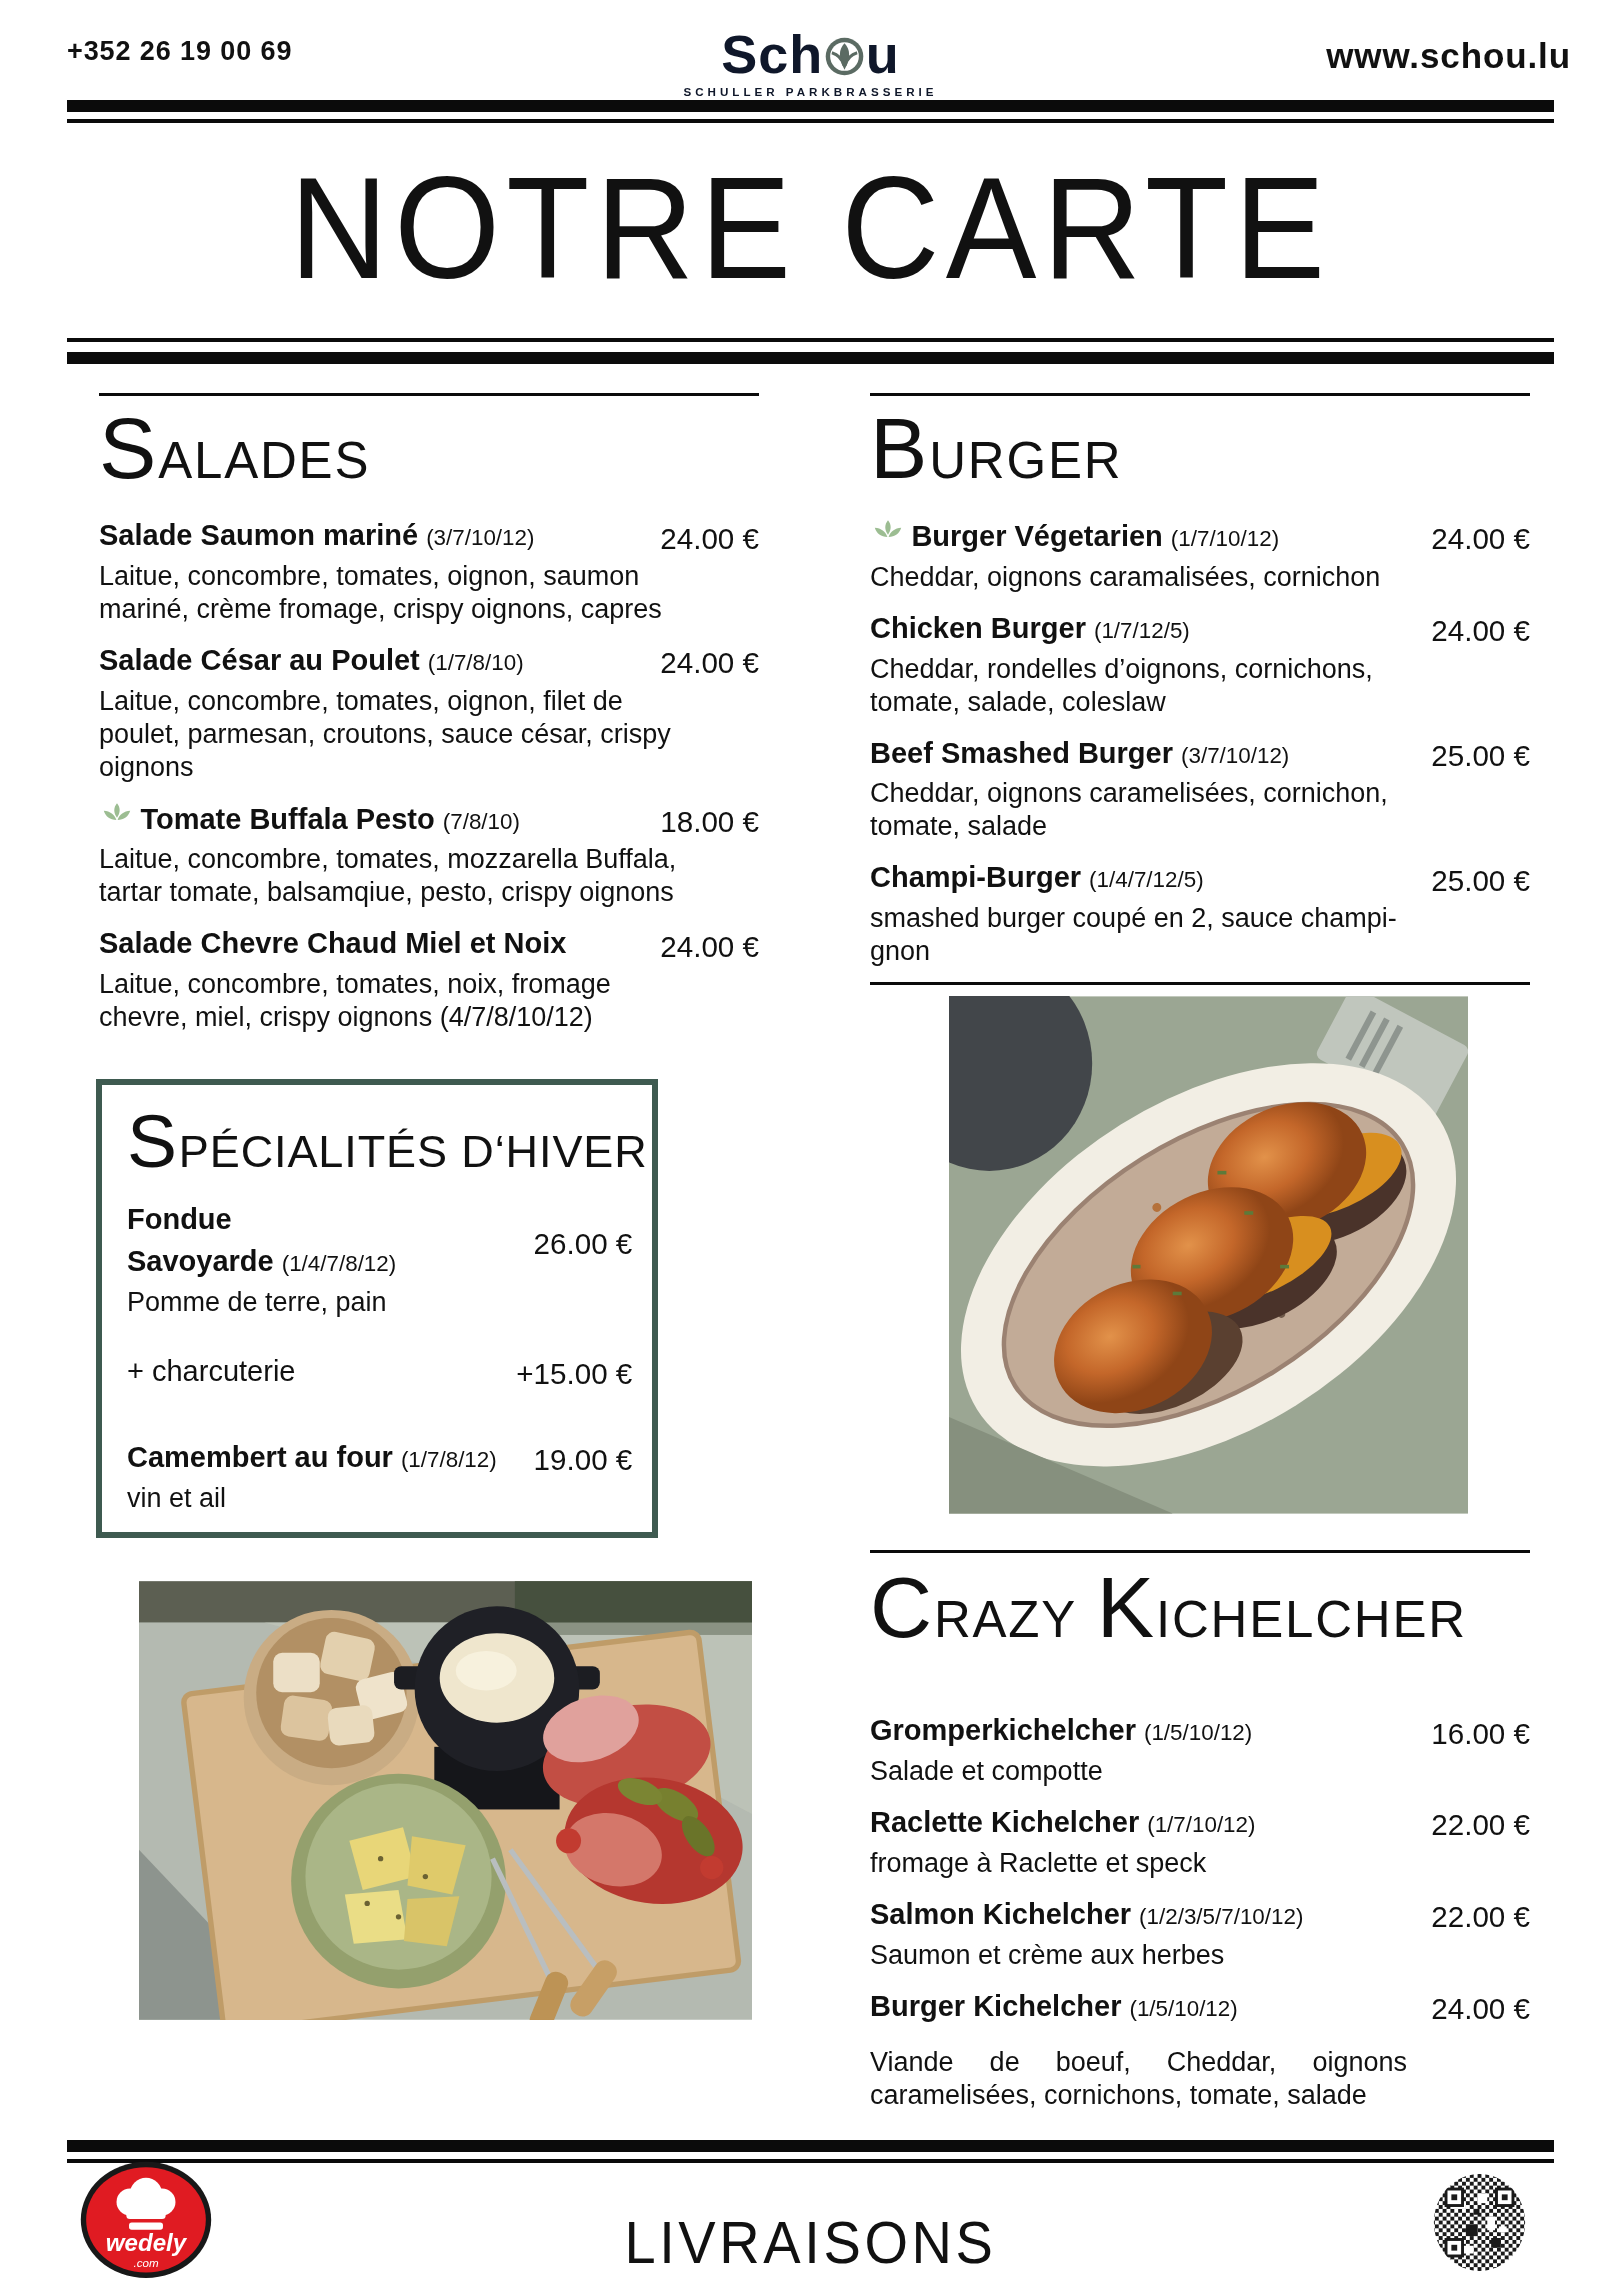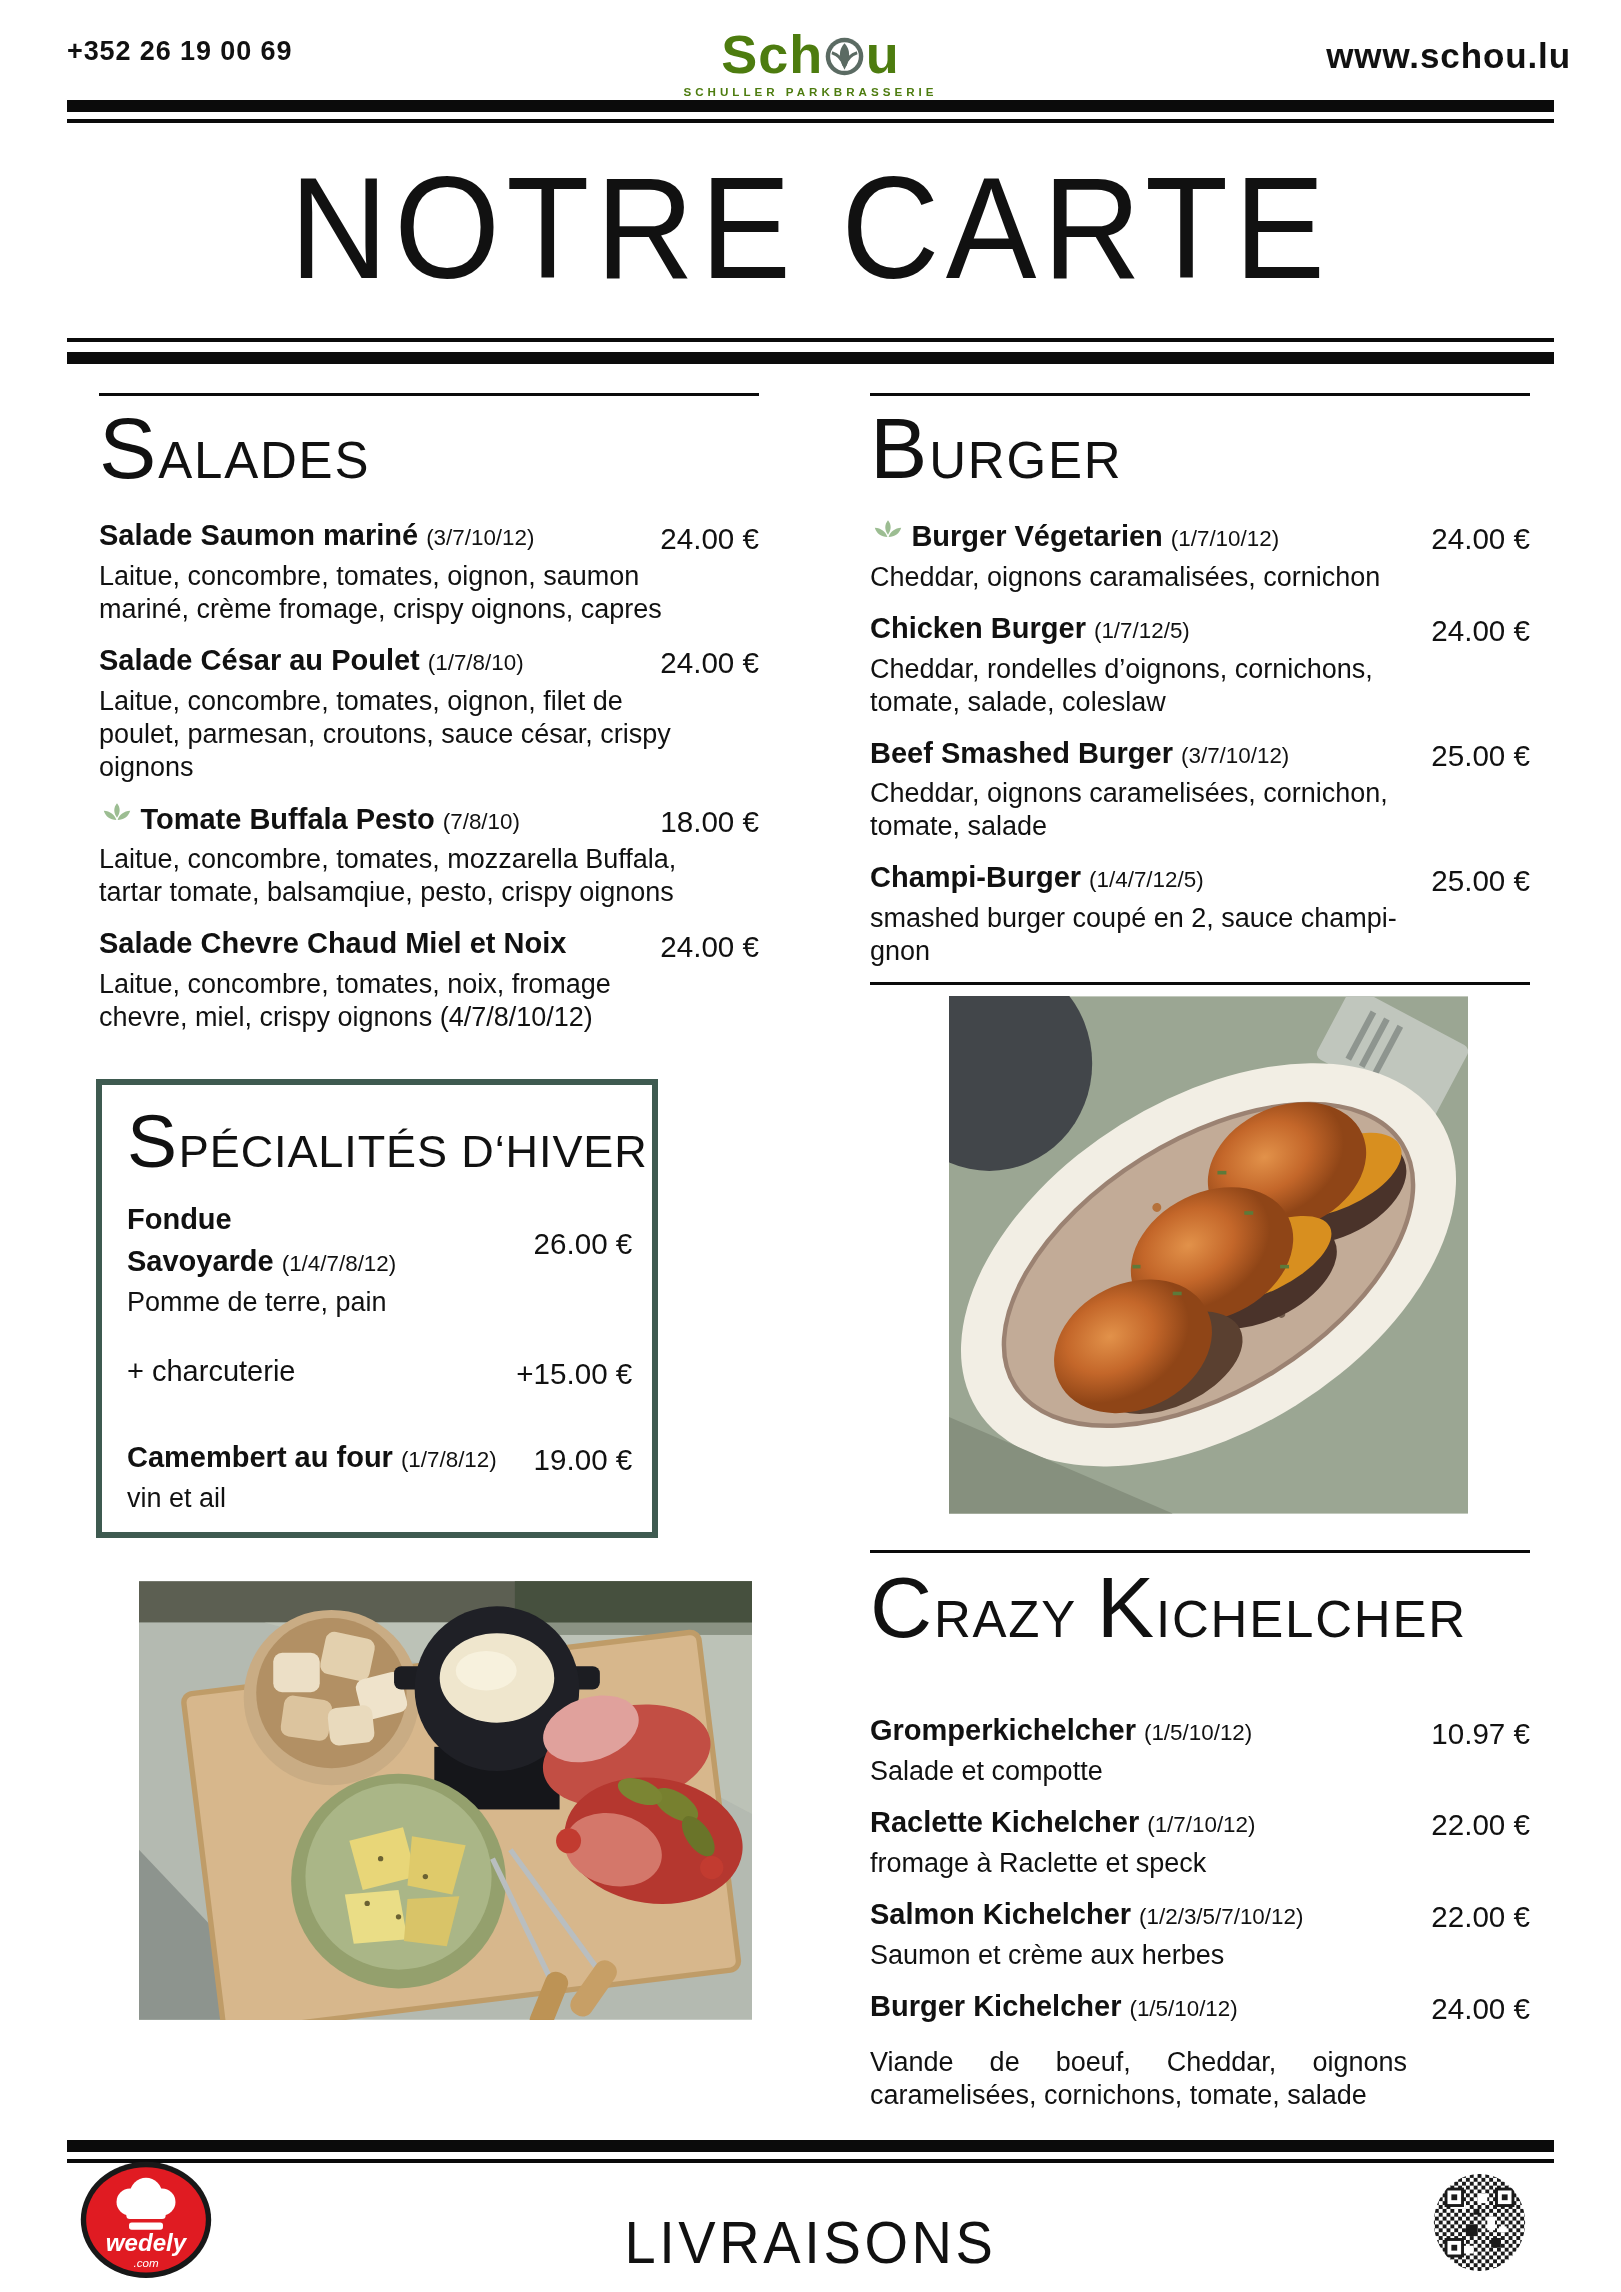--- a/index.html
+++ b/index.html
@@ -2,21 +2,21 @@
 <html style="font-size:14.3px"><head>
 <meta charset="utf-8">
 <style>
   * { margin:0; padding:0; box-sizing:border-box; }
   body { background:#888; font-family:"Liberation Sans", sans-serif; color:#111; }
   .page { position:relative; width:1621px; height:2293px; background:#ffffff; margin:0 auto; overflow:hidden; }
 
   
   .hdr-phone { position:absolute; left:67px; top:36px; font-size:27px; font-weight:bold; letter-spacing:0.9px; }
   .hdr-url   { position:absolute; right:50px; top:36px; font-size:35px; font-weight:bold; letter-spacing:0.9px; }
-  .logo { position:absolute; left:50%; top:23px; transform:translateX(-50%); text-align:center; color:#4d7c0f; }
+  .logo { position:absolute; left:50%; top:23px; transform:translateX(-50%); text-align:center; color:#0f172a; }
   .logo-word { font-size:54px; font-weight:bold; letter-spacing:0.9px; display:flex; align-items:center; justify-content:center; }
   .logo-word svg { width:41px; height:41px; margin:5.4px 0.9px 0 0.9px; }
   .logo-sub { font-size:11.6px; letter-spacing:4px; margin-top:0px; font-weight:bold; }
 
   .rule { position:absolute; left:67px; width:1487px; background:#0b0b0b; }
   .rule.thick { height:11.6px; }
   .rule.thin  { height:3.6px; }
 
   .main-title { position:absolute; left:0; top:150px; width:100%; text-align:center;
                 font-size:136px; letter-spacing:6.3px; font-weight:400; transform:scaleY(1.06); }
@@ -326,21 +326,21 @@
   </figure>
 
   <div class="colrule" style="left:870px; top:1550px; width:660px;"></div>
 
   <div class="col col-right" style="left:870px; top:1569px;">
     <div class="sec-head" style="margin-bottom:63px;"><span class="sec-cap">C</span><span class="sec-rest">RAZY</span><span class="sec-gap"></span><span class="sec-cap">K</span><span class="sec-rest">ICHELCHER</span></div>
 
     <div class="item">
       <div class="row">
         <div class="nm"><span class="name">Gromperkichelcher</span><span class="alg">(1/5/10/12)</span></div>
-        <div class="price">10.97 €</div>
+        <div class="price">16.00 €</div>
       </div>
       <div class="desc">Salade et compotte</div>
     </div>
 
     <div class="item">
       <div class="row">
         <div class="nm"><span class="name">Raclette Kichelcher</span><span class="alg">(1/7/10/12)</span></div>
         <div class="price">22.00 €</div>
       </div>
       <div class="desc">fromage à Raclette et speck</div>

